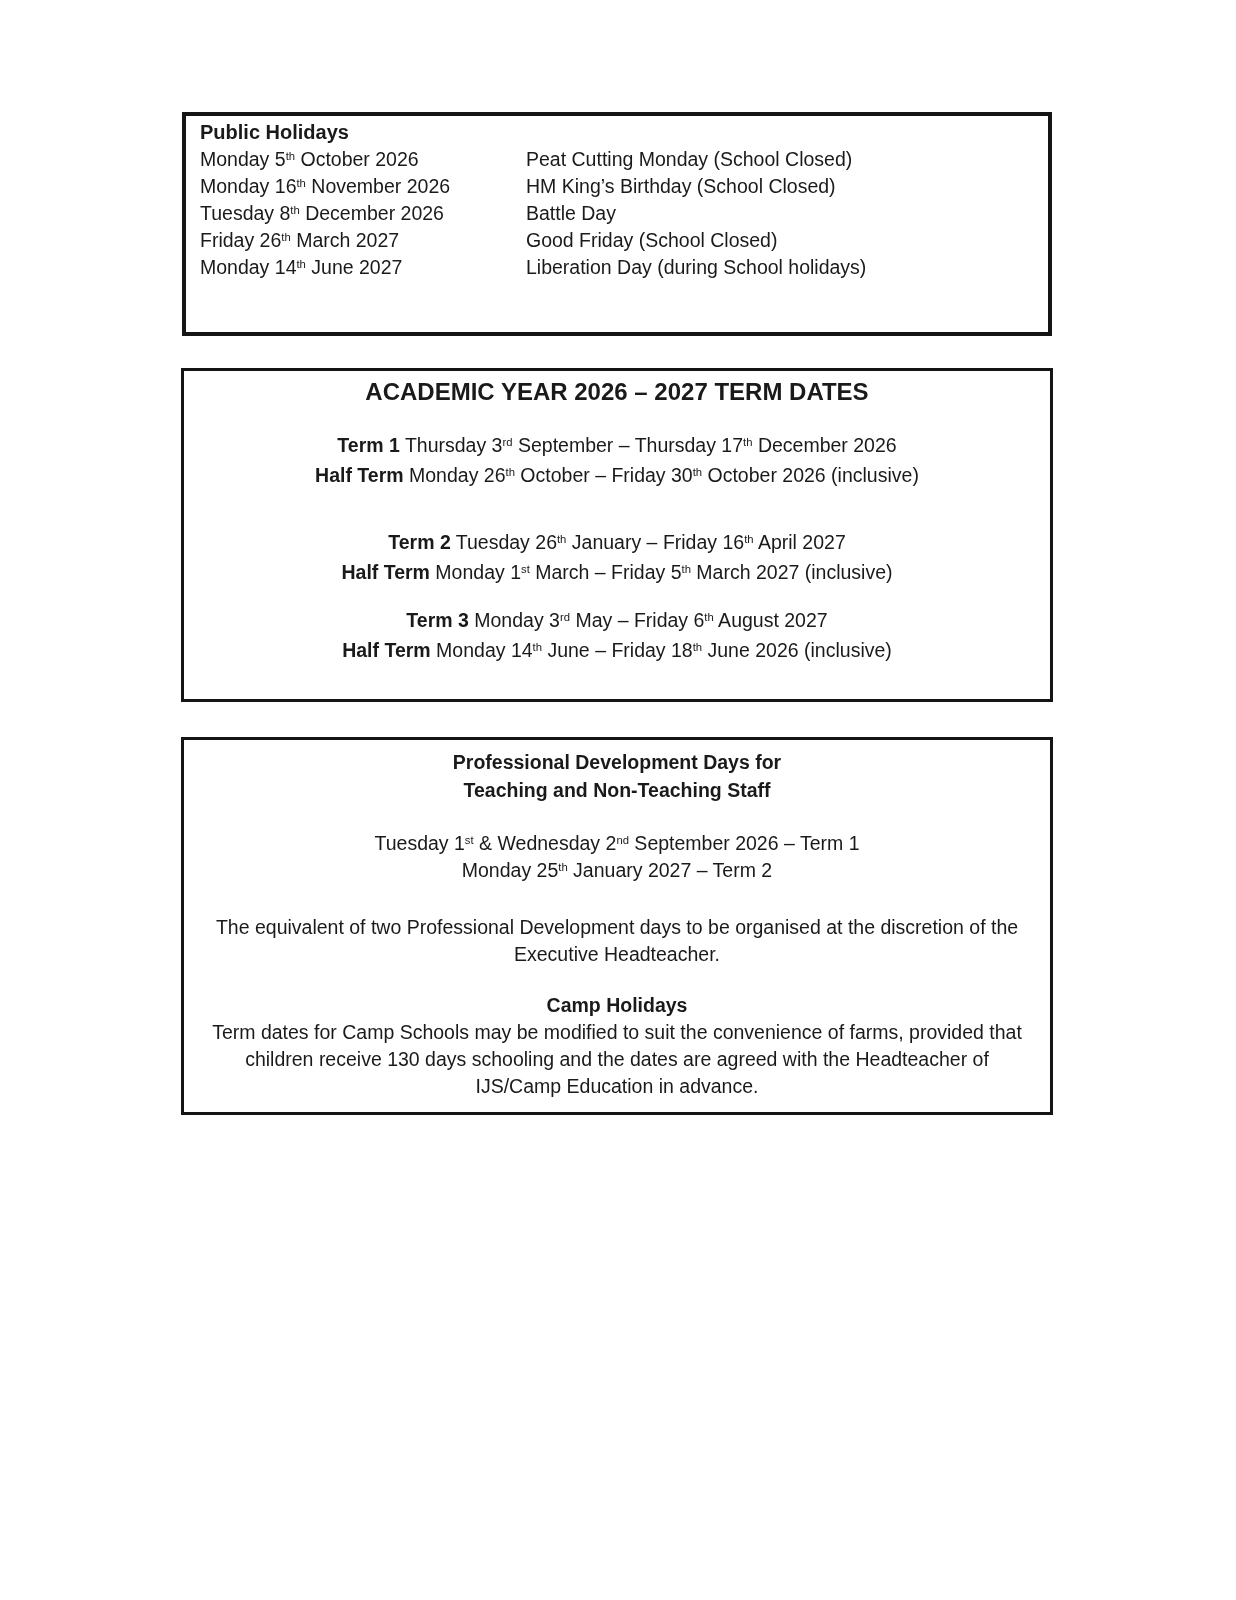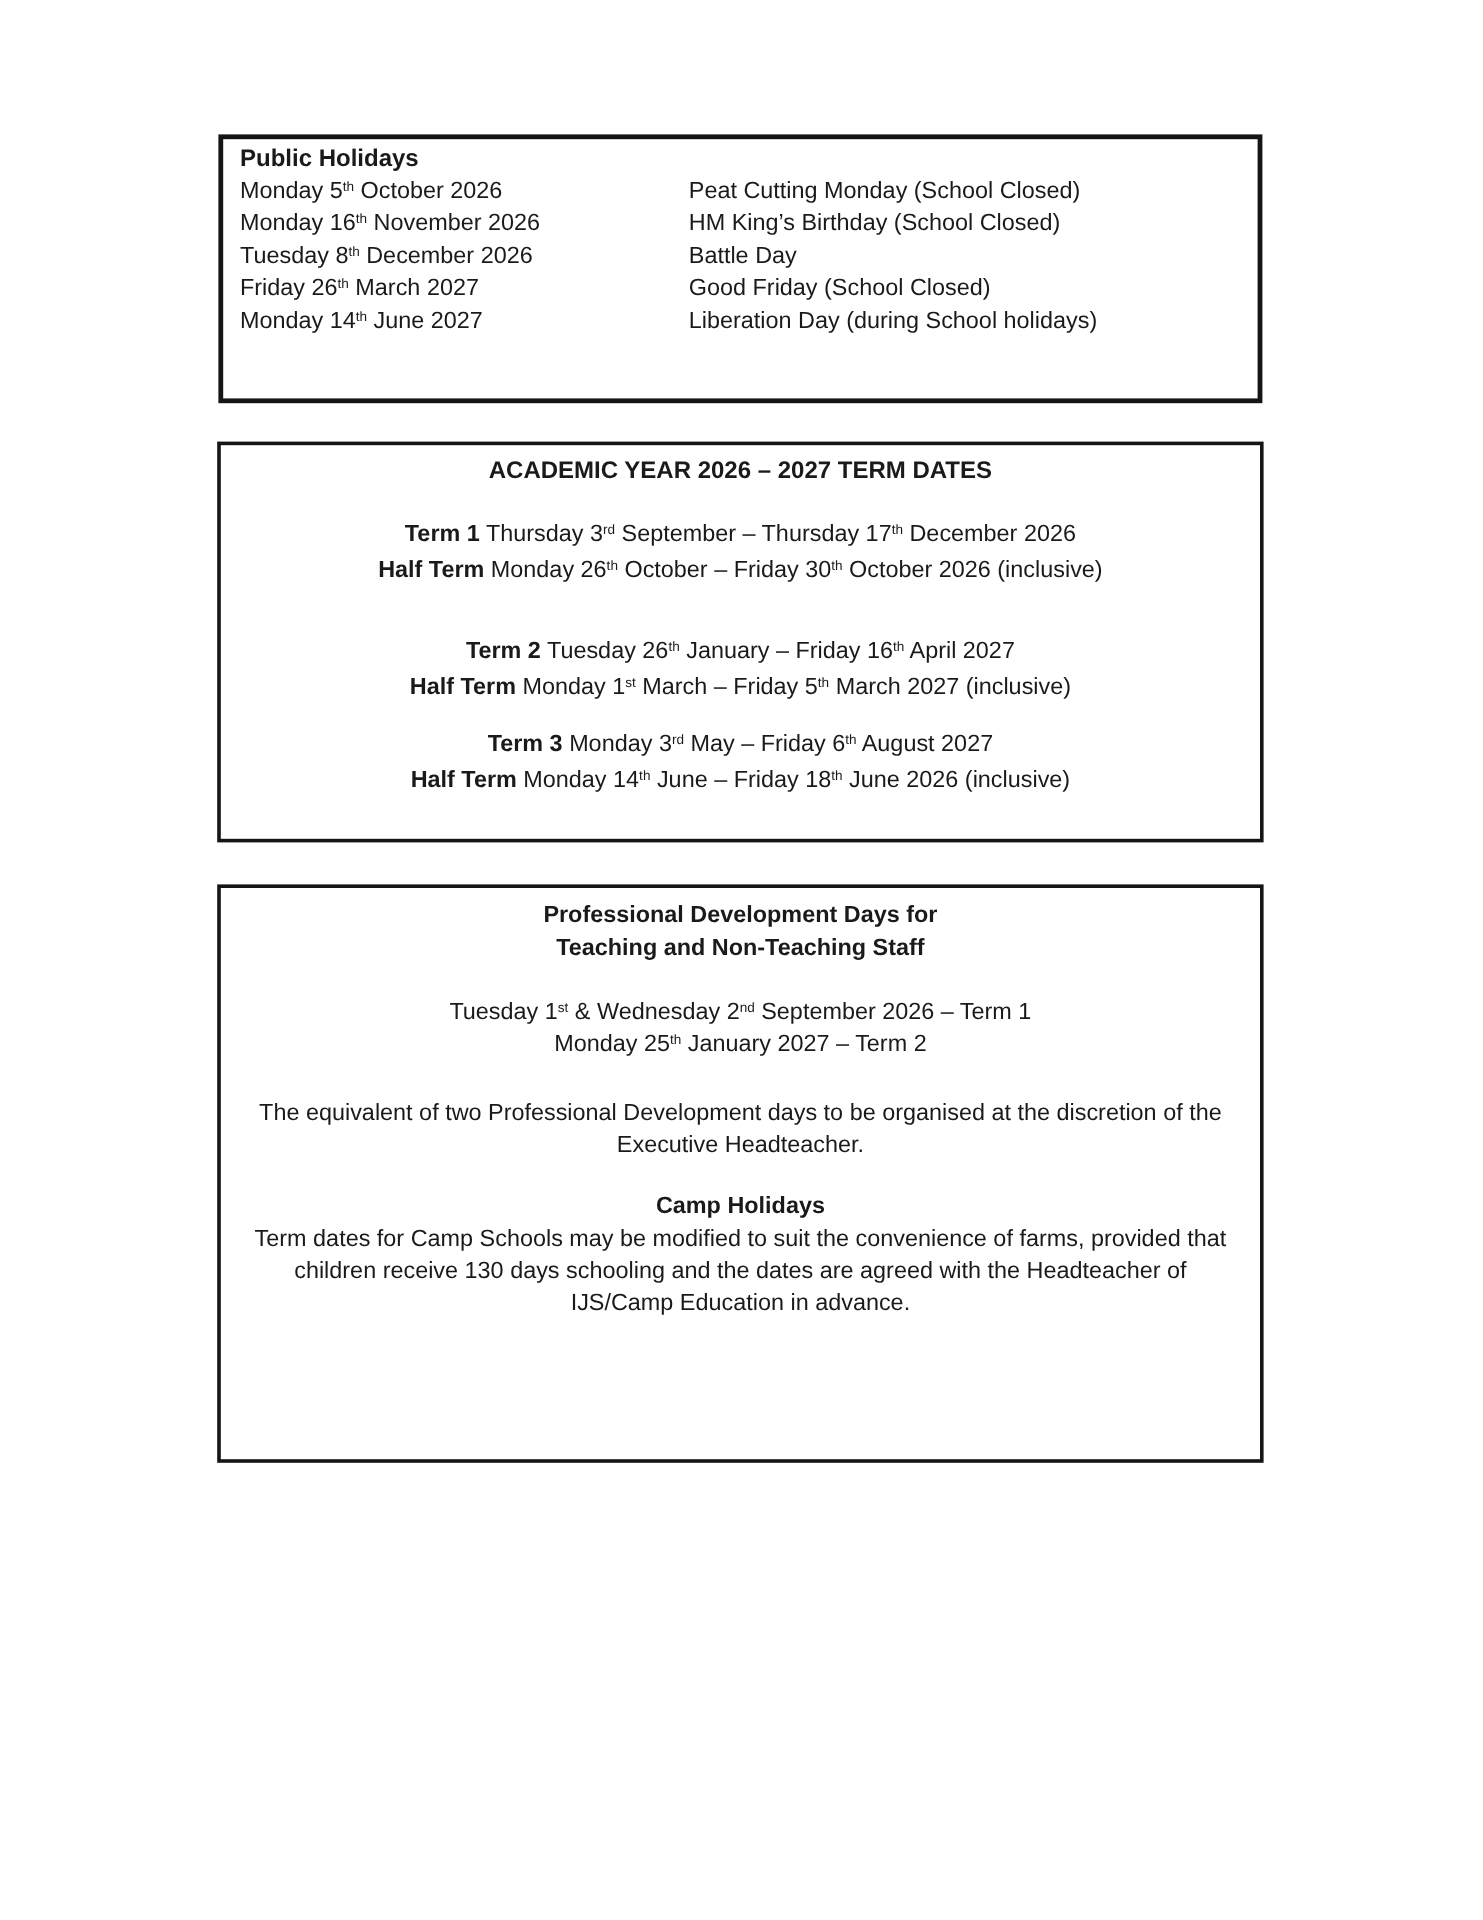--- a/index.html
+++ b/index.html
@@ -21,39 +21,39 @@
   sup { font-size: 0.58em; vertical-align: 0.52em; line-height: 0; }
 
   
   #box-holidays {
     left: 182px; top: 112px; width: 870px; height: 224px;
     border-width: 4px;
     padding: 3px 14px;
     font-size: 19.5px; line-height: 27px;
   }
   .ph-title { font-weight: bold; font-size: 20px; line-height: 27px; }
-  .ph-row { display: flex; gap: 48px; }
+  .ph-row { display: flex; }
   .ph-date { width: 326px; flex: 0 0 326px; }
   .ph-name { flex: 1; }
 
   
   #box-terms {
     left: 181px; top: 368px; width: 872px; height: 334px;
     padding: 6px 10px;
     text-align: center;
     font-size: 19.5px; line-height: 30px;
   }
-  .td-title { font-weight: bold; font-size: 20px; line-height: 30px; }
+  .td-title { font-weight: bold; font-size: 24px; line-height: 30px; }
   .term-group.g1 { margin-top: 23px; text-align: center; }
   .term-group.g2 { margin-top: 37px; }
   .term-group.g3 { margin-top: 18px; }
 
   
   #box-pd {
-    left: 181px; top: 737px; width: 872px; height: 482px;
+    left: 181px; top: 737px; width: 872px; height: 378px;
     padding: 8px 20px;
     text-align: center;
     font-size: 19.5px; line-height: 27px;
   }
   .pd-title { font-weight: bold; line-height: 28px; }
   .pd-dates { margin-top: 26px; }
   .pd-note { margin-top: 30px; }
   .camp-title { font-weight: bold; margin-top: 24px; }
 </style>
 </head>

